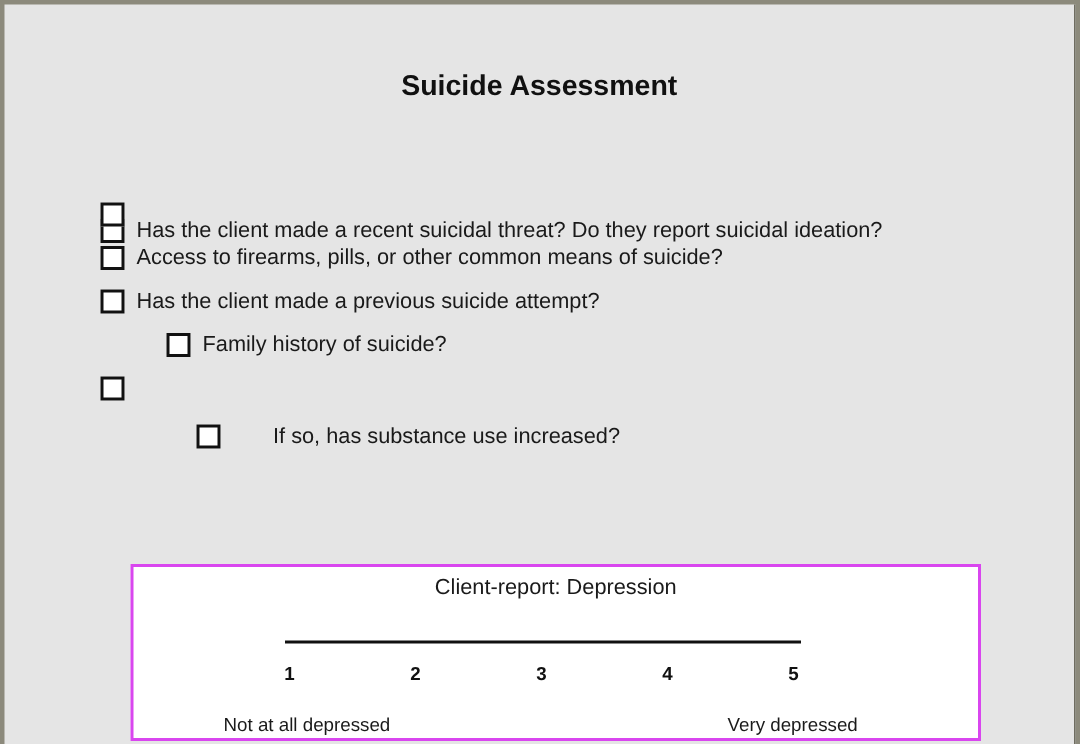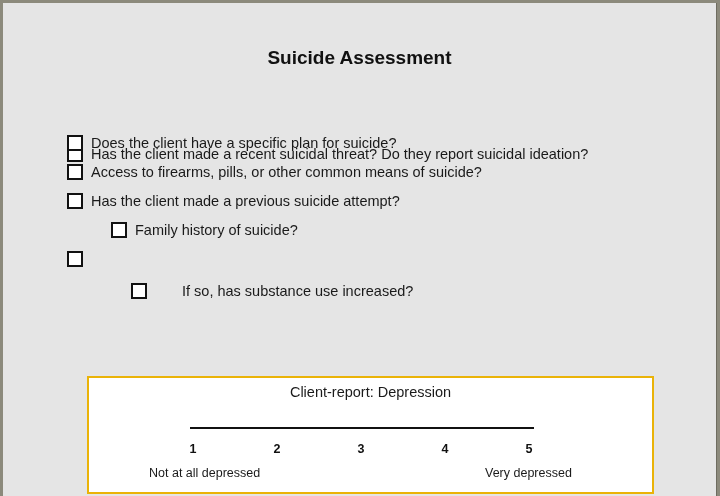--- a/index.html
+++ b/index.html
@@ -21,50 +21,49 @@
   .item {
     position:absolute; height:20px; display:flex; align-items:center;
     font-size:14.5px; color:#1a1a1a; white-space:nowrap;
   }
   .box {
     width:12px; height:12px; border:2px solid #111; box-sizing:content-box;
     margin-right:8px; background:#fff; flex:none;
   }
   .scale {
     position:absolute; left:84px; top:373px; width:563px; height:114px;
-    border:2px solid #eab308; background:#fff;
+    border:2px solid #d946ef; background:#fff;
   }
   .scale-title {
     position:absolute; left:0; right:0; top:6px; text-align:center;
     font-size:14.5px; color:#1a1a1a;
   }
   .scale-line {
     position:absolute; left:101px; width:344px; top:49px; height:2px; background:#111;
   }
   .tick {
     position:absolute; top:64px; font-weight:bold; font-size:12.5px; color:#111;
     transform:translateX(-50%);
   }
   .anchor {
-    position:absolute; top:88px; font-size:12.5px; color:#1a1a1a; white-space:nowrap;
+    position:absolute; top:98px; font-size:12.5px; color:#1a1a1a; white-space:nowrap;
   }
 </style>
 </head>
 <body>
 
 <div class="page">
   <div class="title">Suicide Assessment</div>
 
   <div class="item" style="left:64px;top:101px;margin-top:40px;">
     <span class="box"></span>
     <span>Has the client made a recent suicidal threat? Do they report suicidal ideation?</span>
   </div>
   <div class="item" style="left:64px;top:130px;">
     <span class="box"></span>
-    <span>Does the client have a specific plan for suicide?</span>
   </div>
   <div class="item" style="left:64px;top:159px;">
     <span class="box"></span>
     <span>Access to firearms, pills, or other common means of suicide?</span>
   </div>
   <div class="item" style="left:64px;top:188px;">
     <span class="box"></span>
     <span>Has the client made a previous suicide attempt?</span>
   </div>
   <div class="item" style="left:64px;top:217px;padding-left:44px;">

